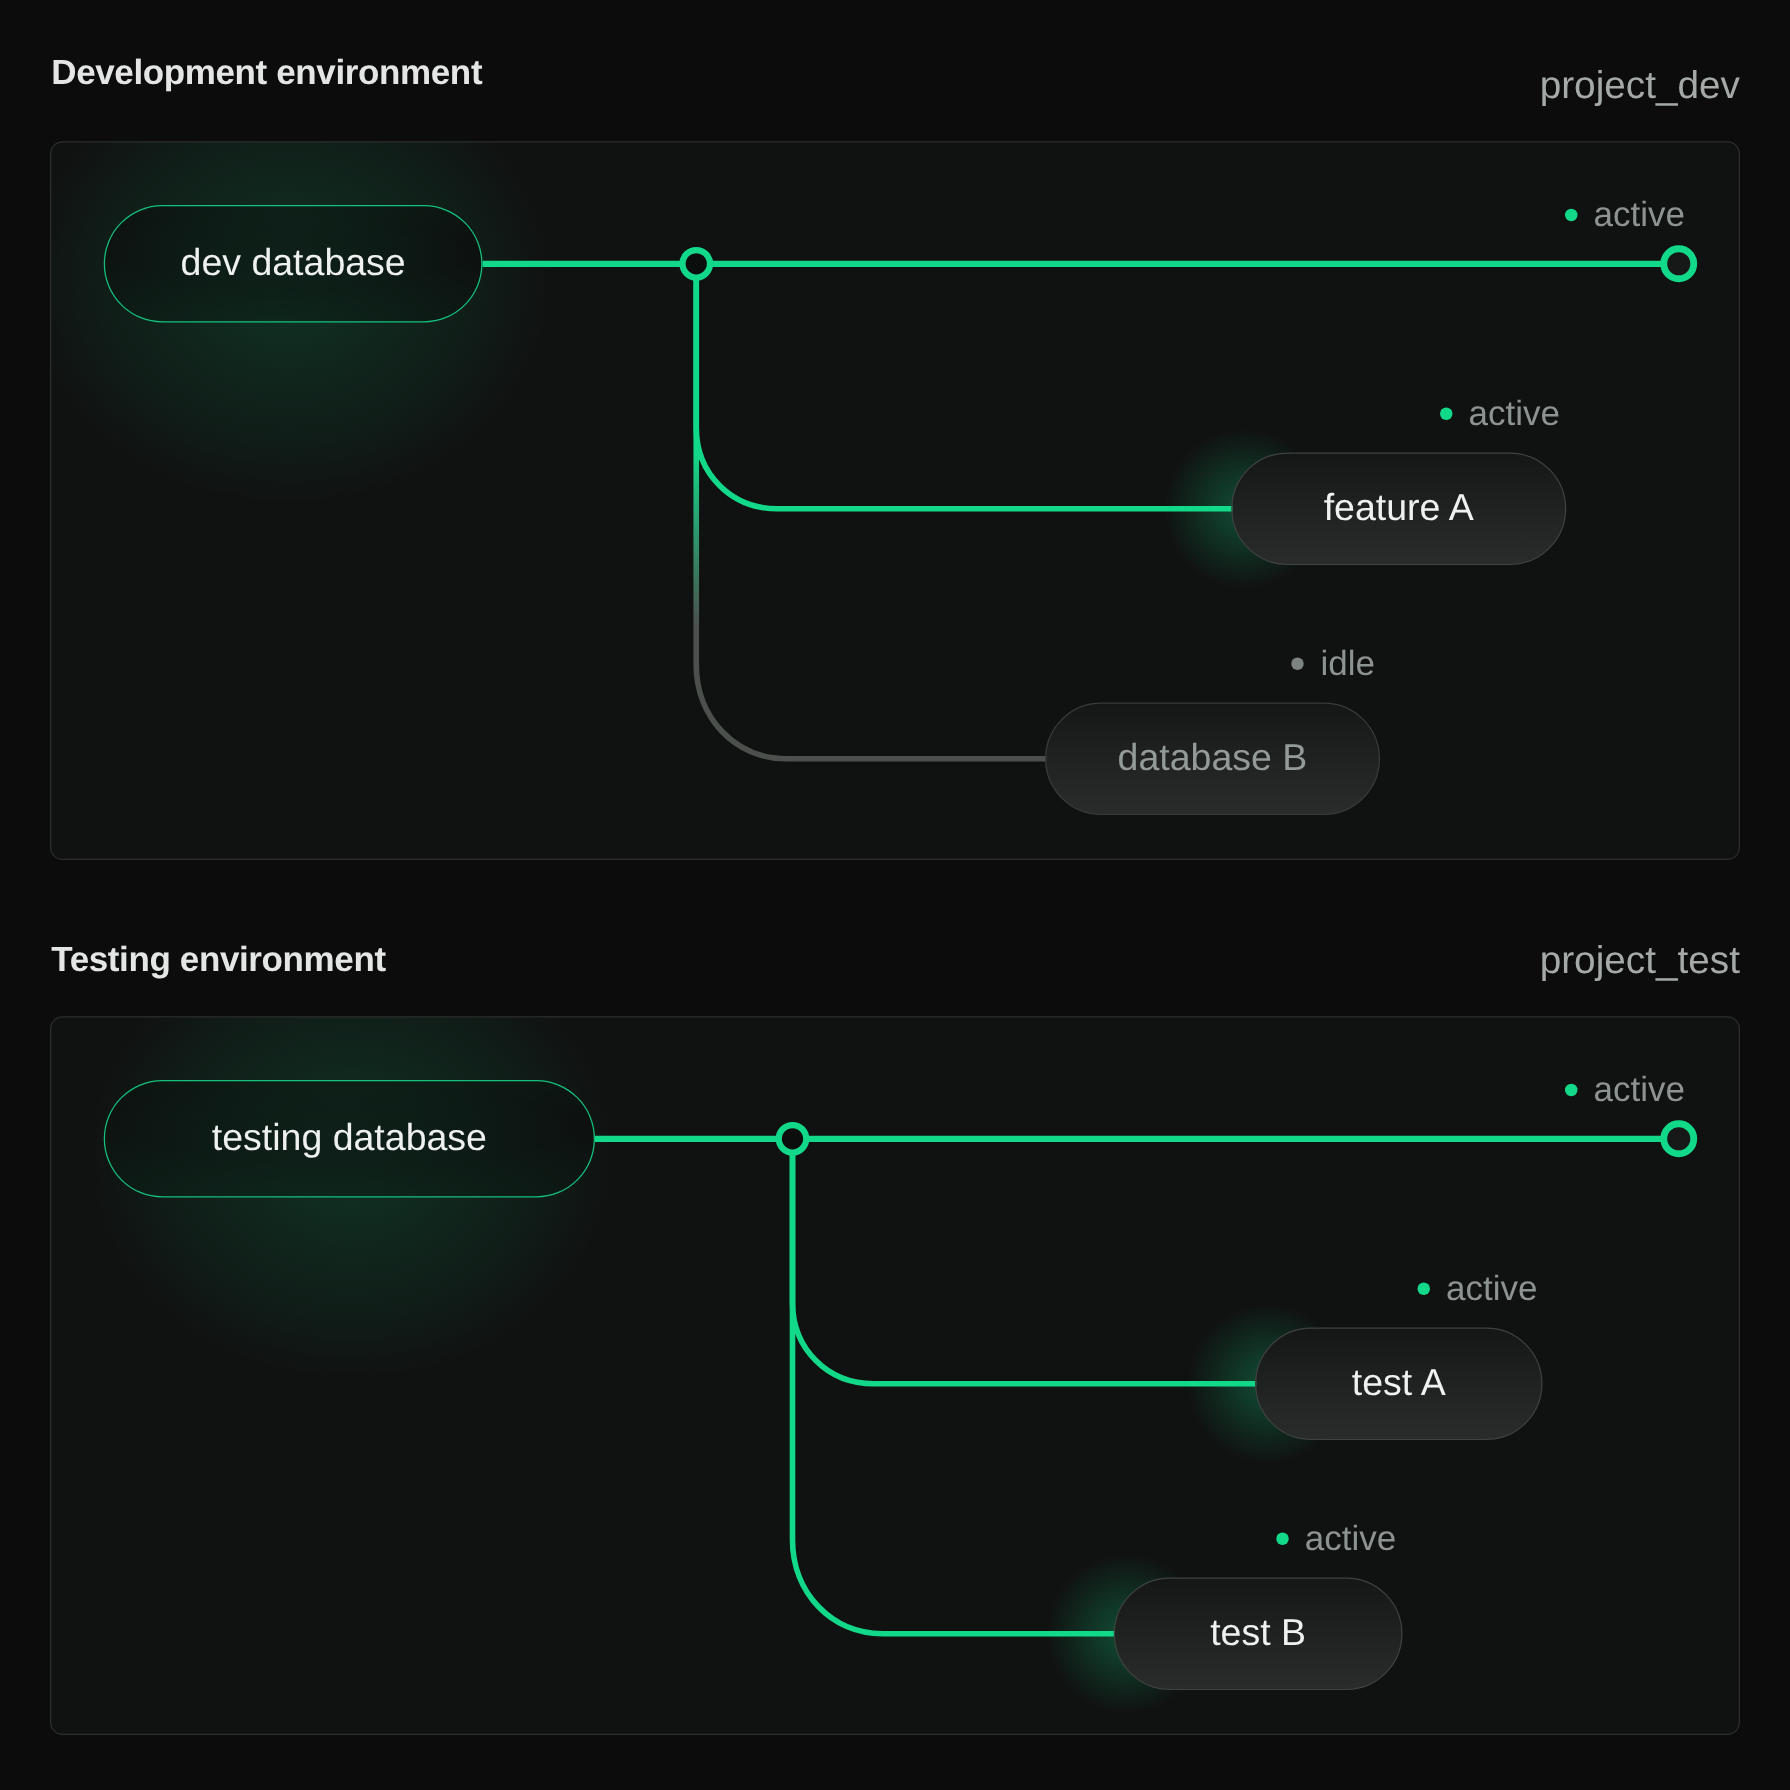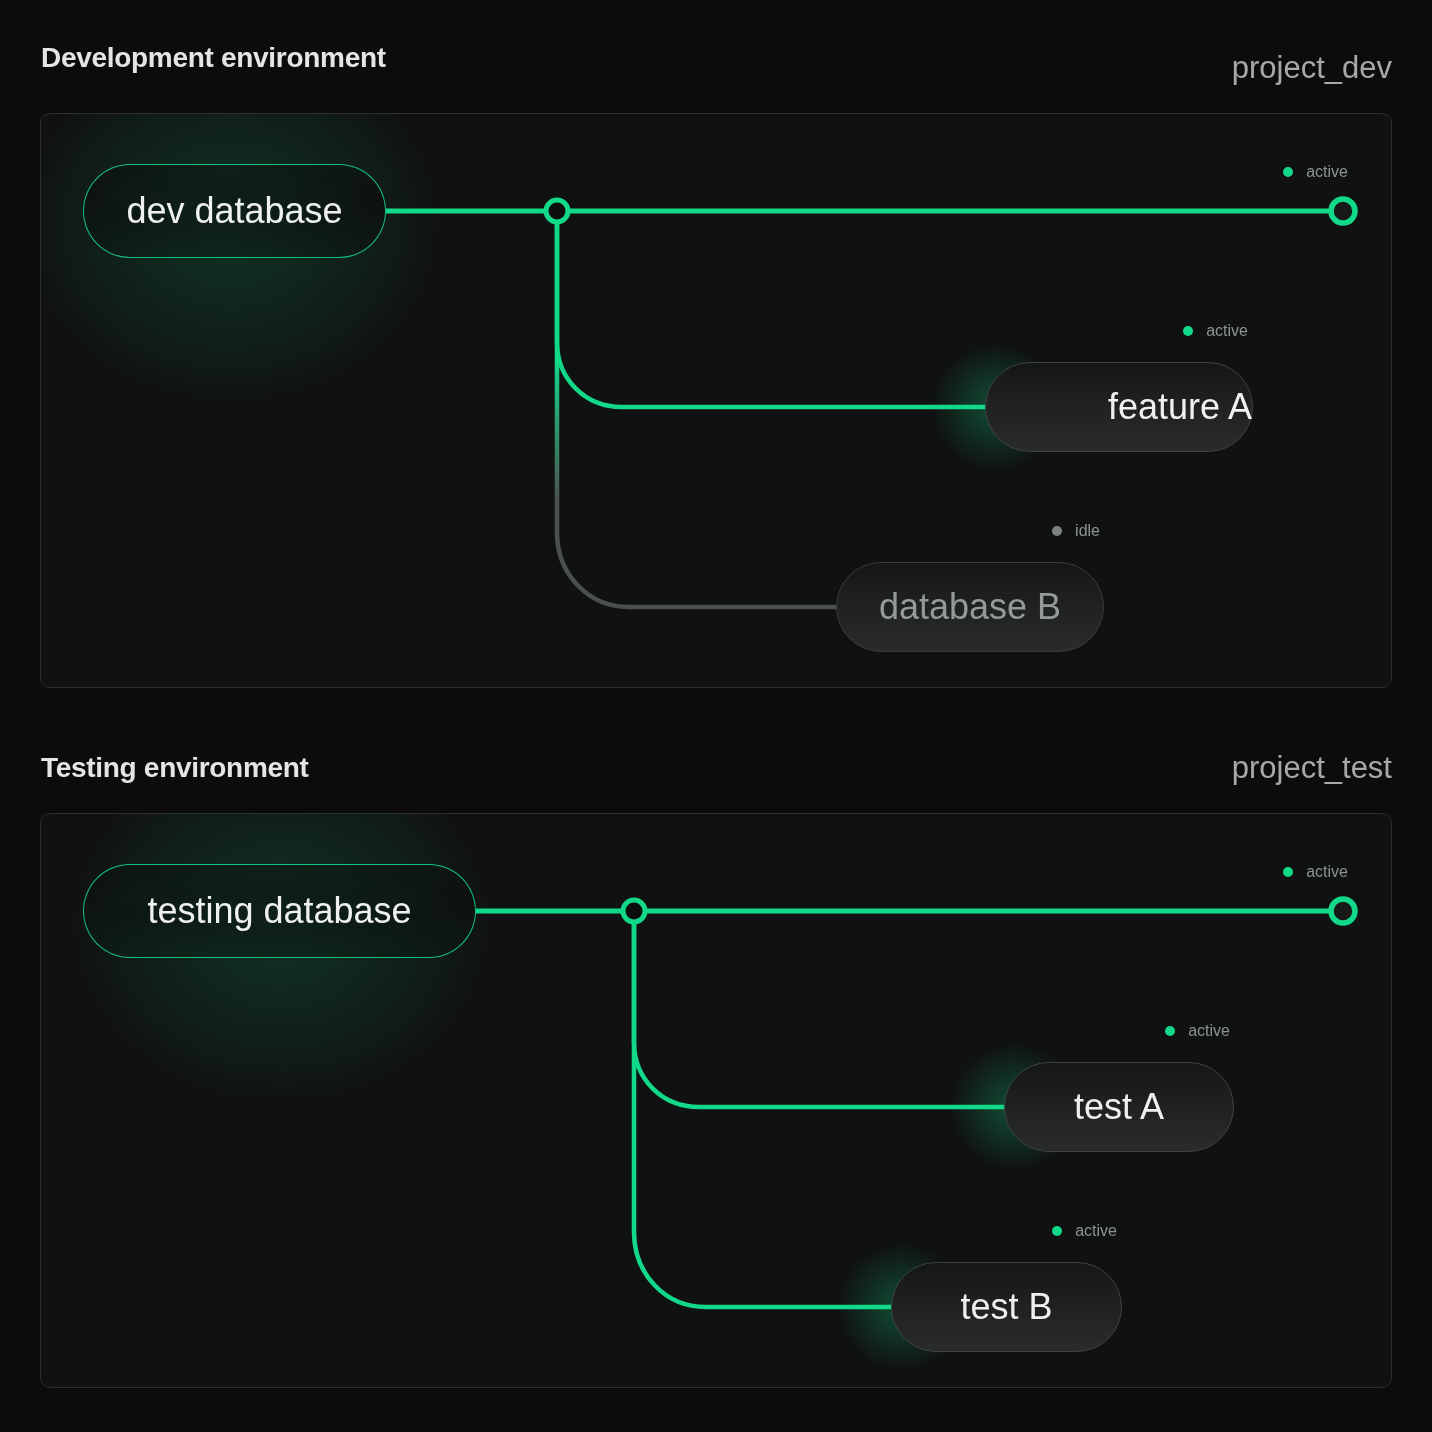--- a/index.html
+++ b/index.html
@@ -56,21 +56,21 @@
   }
   .node-glow{
     width:170px;height:170px;
     background:radial-gradient(closest-side, rgba(18,217,138,0.30), rgba(18,217,138,0.08) 55%, transparent 75%);
   }
   .wires{position:absolute;left:0;top:0;z-index:2;}
 
   .pill{
     position:absolute;z-index:3;
     display:flex;align-items:center;justify-content:center;
-    font-size:36px;color:var(--pill-text);
+    font-size:30px;color:var(--pill-text);
     border-radius:48px;
     cursor:pointer;
   }
   .db-pill{
     height:94px;top:50px;left:42px;
     border:1px solid rgba(22,222,144,0.85);
     background:
       radial-gradient(130% 190% at 45% 115%, rgba(18,217,138,0.13), transparent 60%),
       radial-gradient(120% 170% at 50% -20%, rgba(18,217,138,0.10), transparent 55%),
       #0d0f0e;
@@ -82,21 +82,21 @@
     border:1px solid #3e4240;
     background:linear-gradient(180deg,#151716 0%,#202322 55%,#292c2b 100%);
   }
   .branch-pill.idle{
     color:var(--idle-pill-text);
     border-color:#383c3a;
   }
   .status{
     position:absolute;z-index:4;
     display:flex;align-items:center;gap:13px;
-    font-size:16px;color:var(--status-text);
+    font-size:28px;color:var(--status-text);
     line-height:28px;
   }
   .status .dot{
     width:10px;height:10px;border-radius:50%;
     background:var(--accent);
     flex:0 0 auto;
   }
   .status.idle .dot{background:var(--idle-dot);}
 </style>
 </head>
@@ -121,21 +121,21 @@
     <path d="M 516 97 L 516 418 C 516 460 547 493 588 493 L 795 493" fill="none" stroke="url(#fade-idle)" stroke-width="4.5" stroke-linecap="round"></path>
     <path d="M 516 97 L 516 228 C 516 265 544 293 581 293 L 944 293" fill="none" stroke="#12d98a" stroke-width="4.5" stroke-linecap="round"></path>
     <line x1="345" y1="97" x2="1302" y2="97" stroke="#12d98a" stroke-width="5"></line>
     <circle cx="516" cy="97" r="11" fill="#0c0e0d" stroke="#12d98a" stroke-width="5"></circle>
     <circle cx="1302" cy="97" r="12" fill="#171918" stroke="#12d98a" stroke-width="5.5"></circle>
   </svg>
 
   <div class="pill db-pill" id="pill-dev-db">
     <span>dev database</span>
   </div>
-  <div class="pill branch-pill" style="left:944px;top:248px;width:268px;justify-content:flex-end;">
+  <div class="pill branch-pill" style="left:944px;top:248px;width:268px;">
     <span>feature A</span>
   </div>
   <div class="pill branch-pill idle" style="left:795px;top:448px;width:268px;">
     <span>database B</span>
   </div>
 
   <div class="status" style="right:43px;top:44px;">
     <span class="dot"></span>
     <span>active</span>
   </div>

